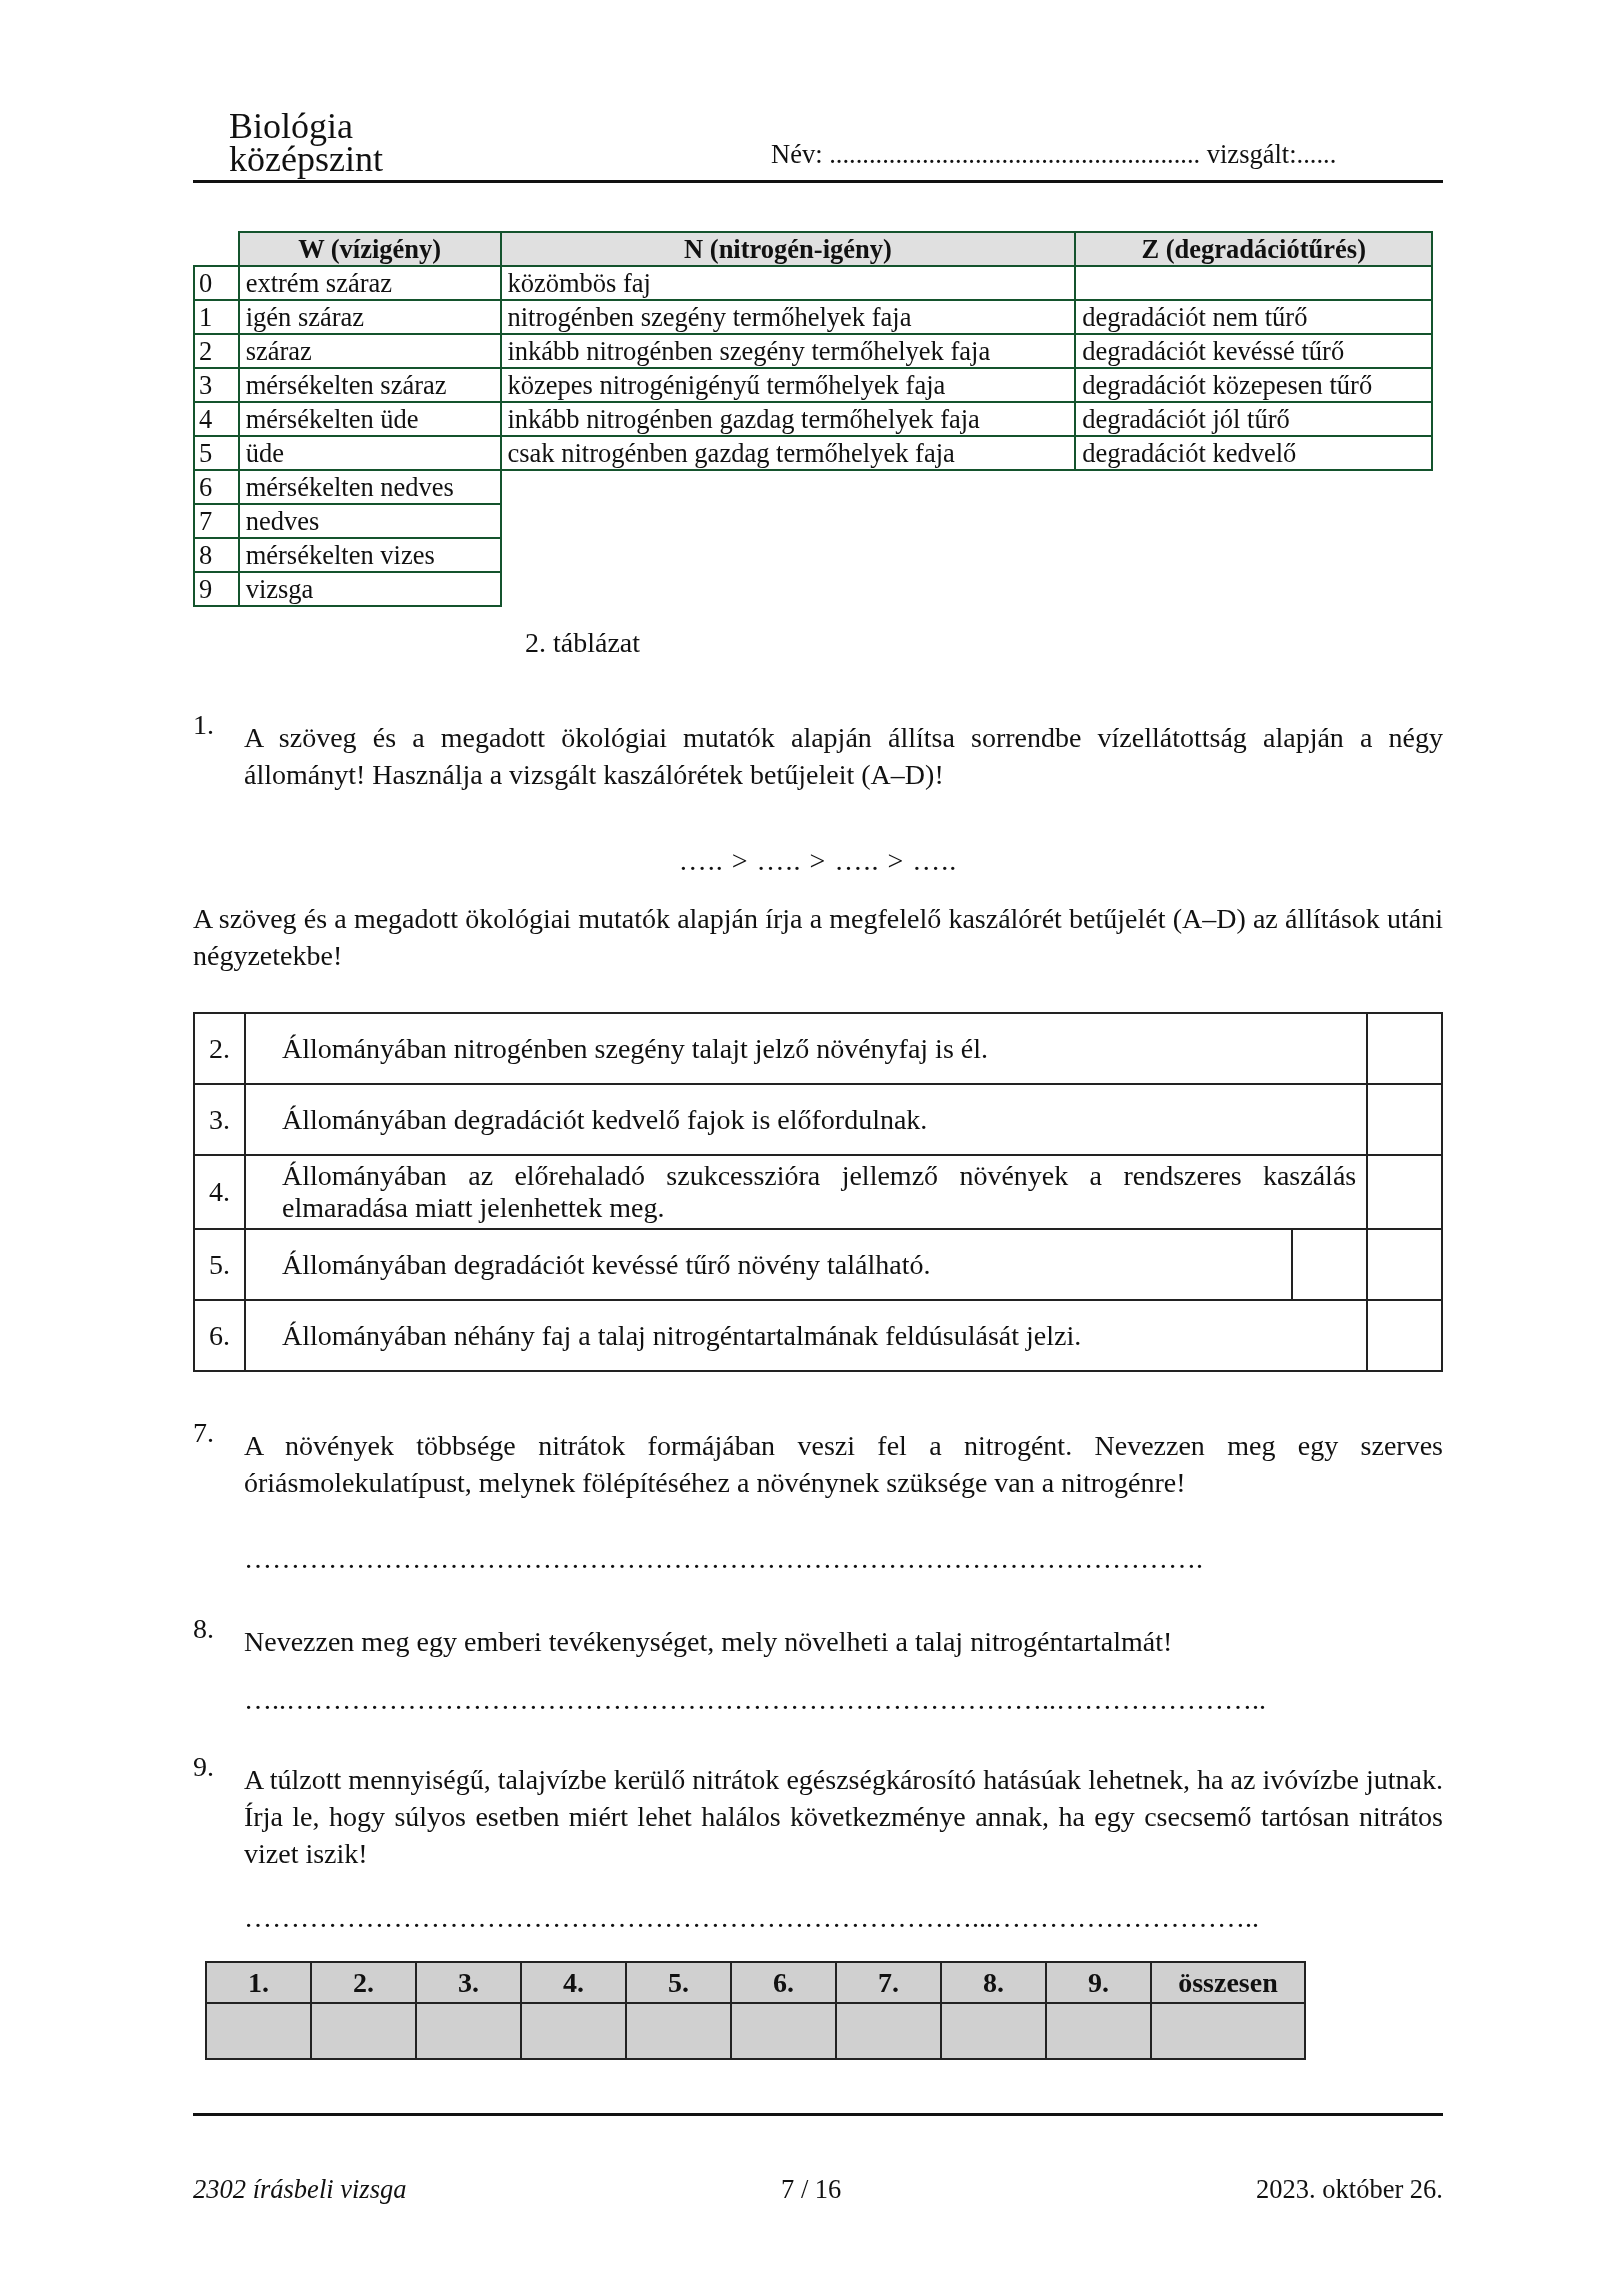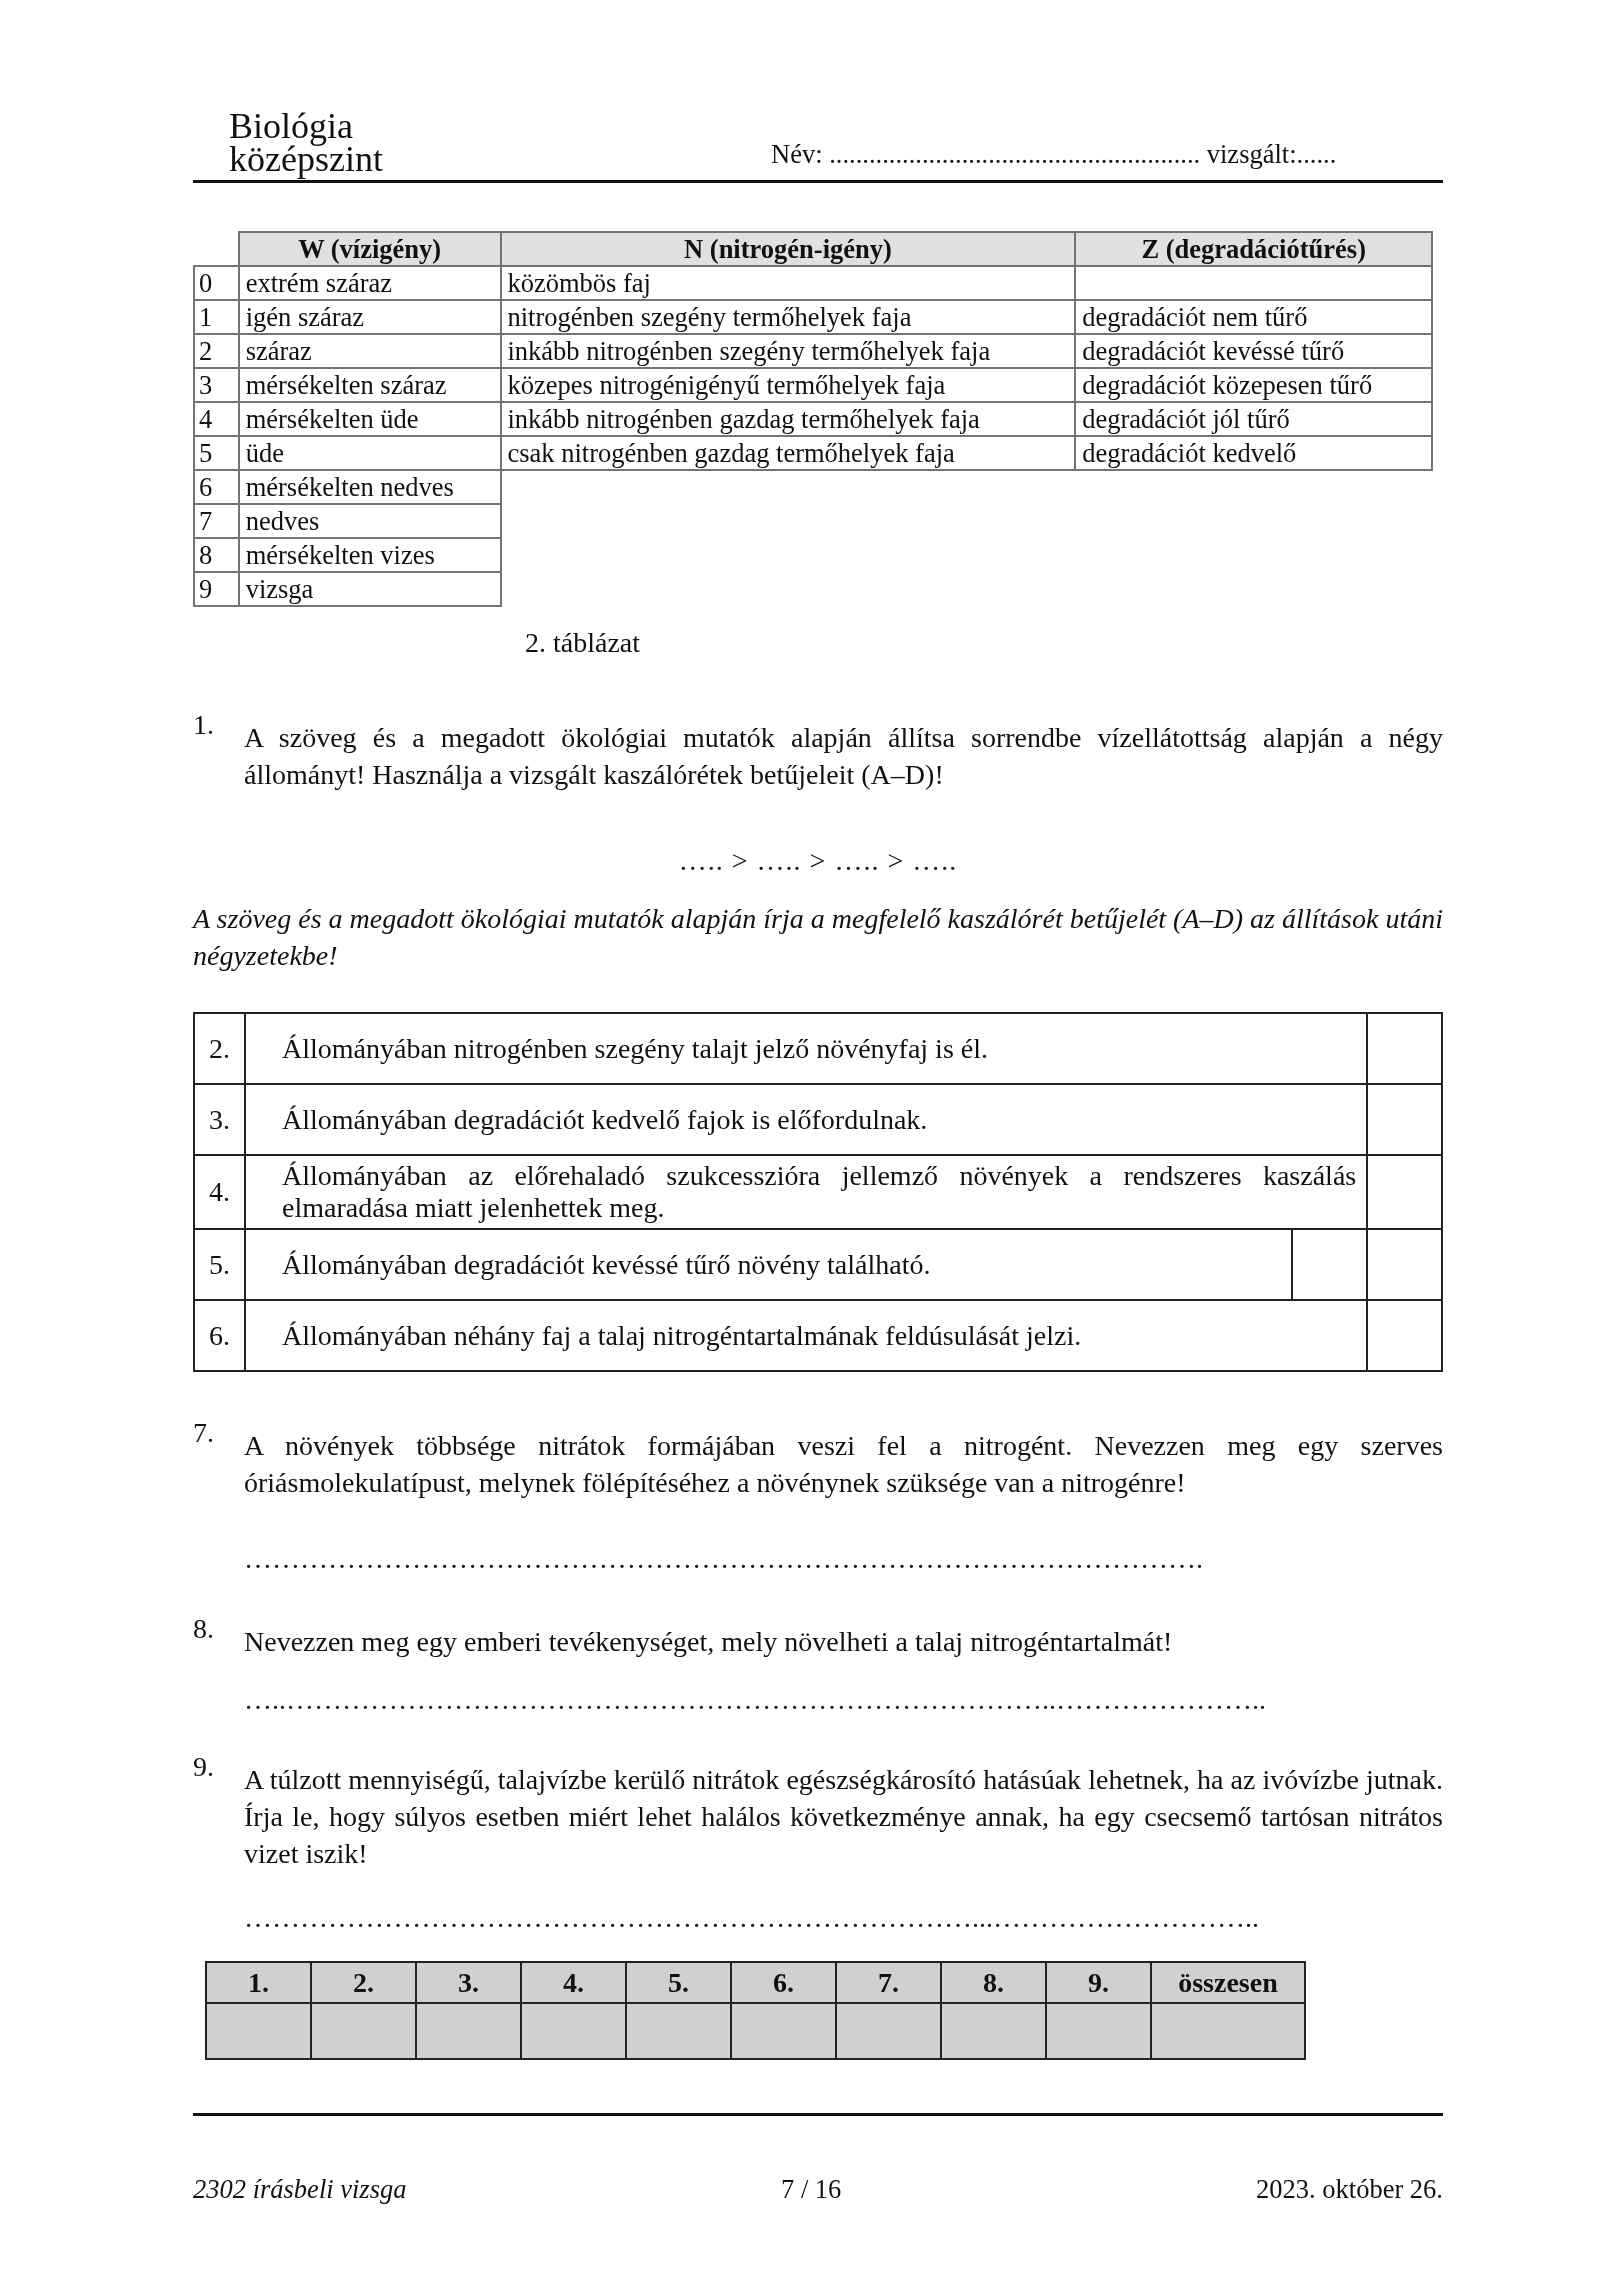--- a/index.html
+++ b/index.html
@@ -10,36 +10,36 @@
   .abs { position: absolute; }
 
   
   .hdr-subject { left: 193px; top: 110px; font-size: 36px; line-height: 33px; margin-left: 36px; }
   .hdr-name { left: 771px; top: 138px; font-size: 26.5px; line-height: 33px; white-space: nowrap; }
   .hdr-rule { left: 193px; top: 180px; width: 1250px; height: 2.9px; background: #111; }
 
   
   table { border-collapse: collapse; }
   .ind-table { left: 193px; top: 231px; font-size: 26.5px; }
-  .ind-table td, .ind-table th { border: 2px solid #737373; padding: 0 5.9px; height: 32px; line-height: 32px; white-space: nowrap; }
+  .ind-table td, .ind-table th { border: 2px solid #14532d; padding: 0 5.9px; height: 32px; line-height: 32px; white-space: nowrap; }
   .ind-table th { background: #e0e0e0; font-weight: bold; text-align: center; }
   .ind-table th.blank, .ind-table td.blank { border: none; background: transparent; }
   .ind-table td.idx { width: 35px; padding: 0 3.9px; }
   .col-w { width: 248px; }
   .col-n { width: 561px; }
   .col-z { width: 343px; }
   .tbl-caption { left: 525px; top: 627px; font-size: 28px; }
 
   
   .q { font-size: 28px; line-height: 37px; text-align: justify; }
   .qnum { position: absolute; left: 0; top: 0; }
   .qtext { position: absolute; left: 51px; right: 0; top: 0; margin-top: 13px; }
   .q1 { left: 193px; top: 706px; width: 1250px; height: 78px; }
   .chain { left: 193px; top: 845px; width: 1250px; text-align: center; font-size: 28px; letter-spacing: 1px; }
-  .instr { left: 193px; top: 900px; width: 1250px; font-size: 28px; line-height: 37px; text-align: justify; font-style: italic; }
+  .instr { left: 193px; top: 900px; width: 1250px; font-size: 28px; line-height: 37px; text-align: justify; }
 
   
   .st-table { left: 193px; top: 1012px; font-size: 28px; width: 1250px; }
   .st-table td { border: 2px solid #222; padding: 0 9.8px; }
   .st-table td.n { width: 49px; text-align: center; padding: 0; }
   .st-table td.t { text-align: justify; line-height: 32px; padding-left: 36px; }
   .st-table td.box { width: 73px; padding: 0; }
   .st-table td.box2 { width: 73px; padding: 0; }
   .st-row { height: 71px; }
   .st-row-tall { height: 74px; }

